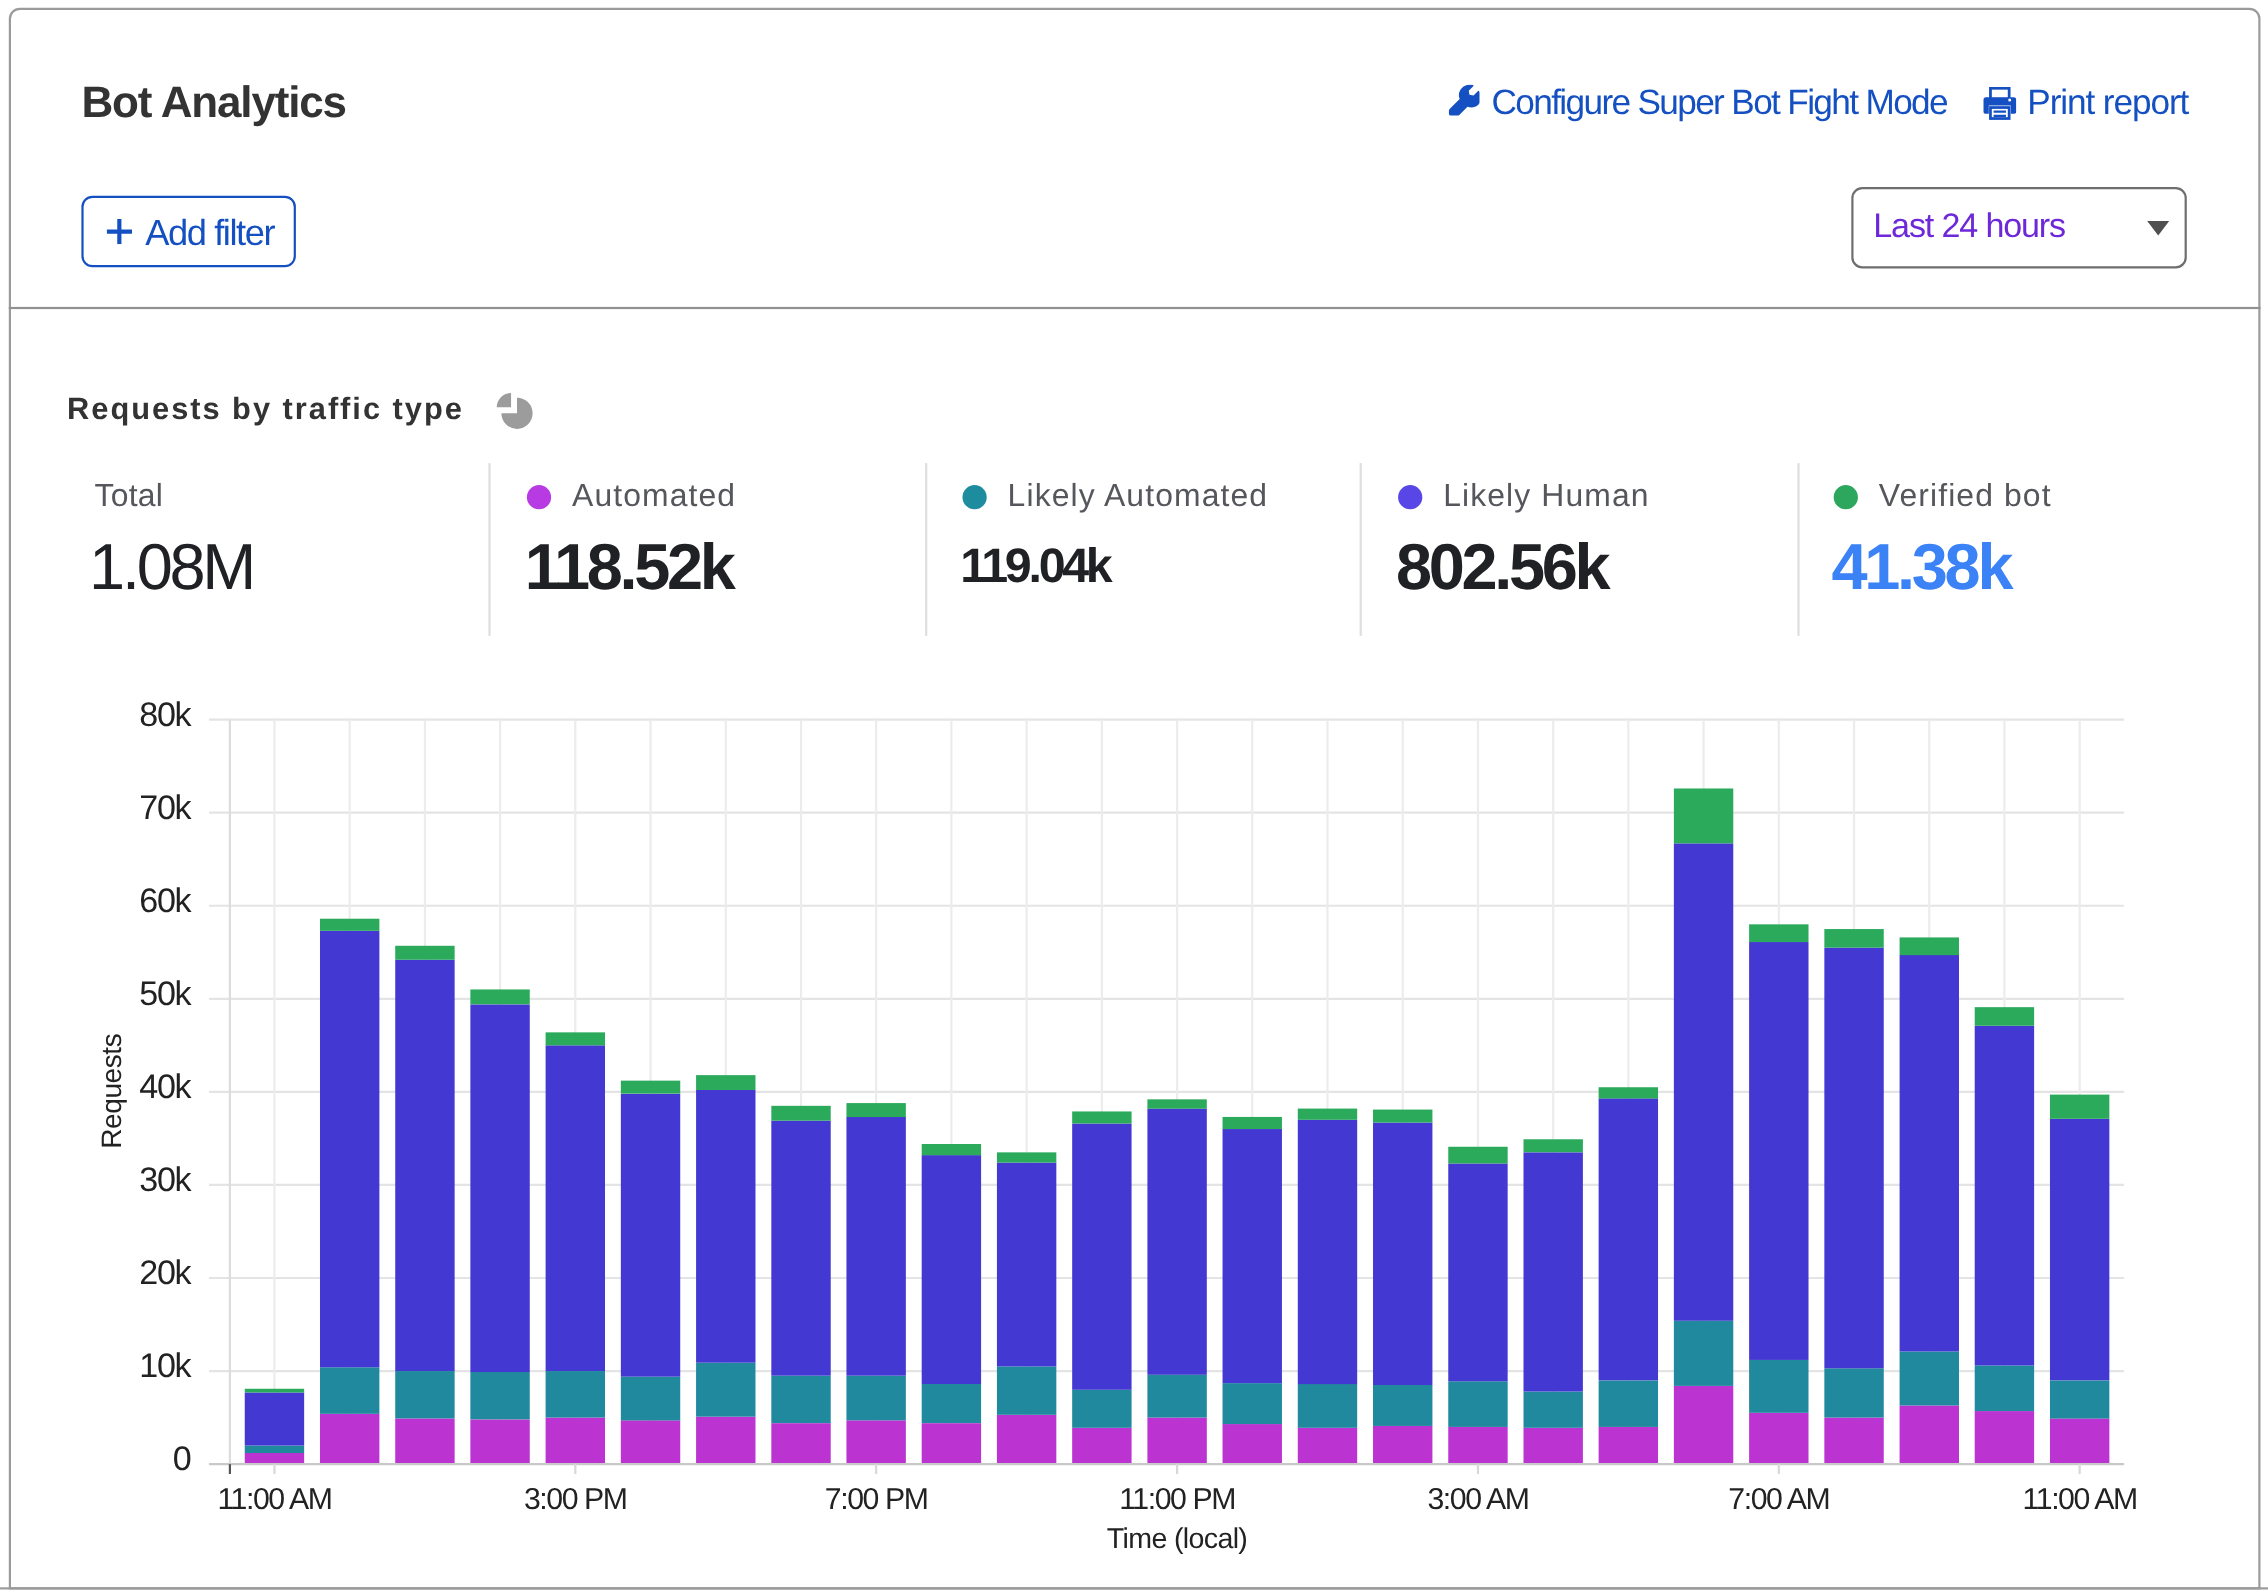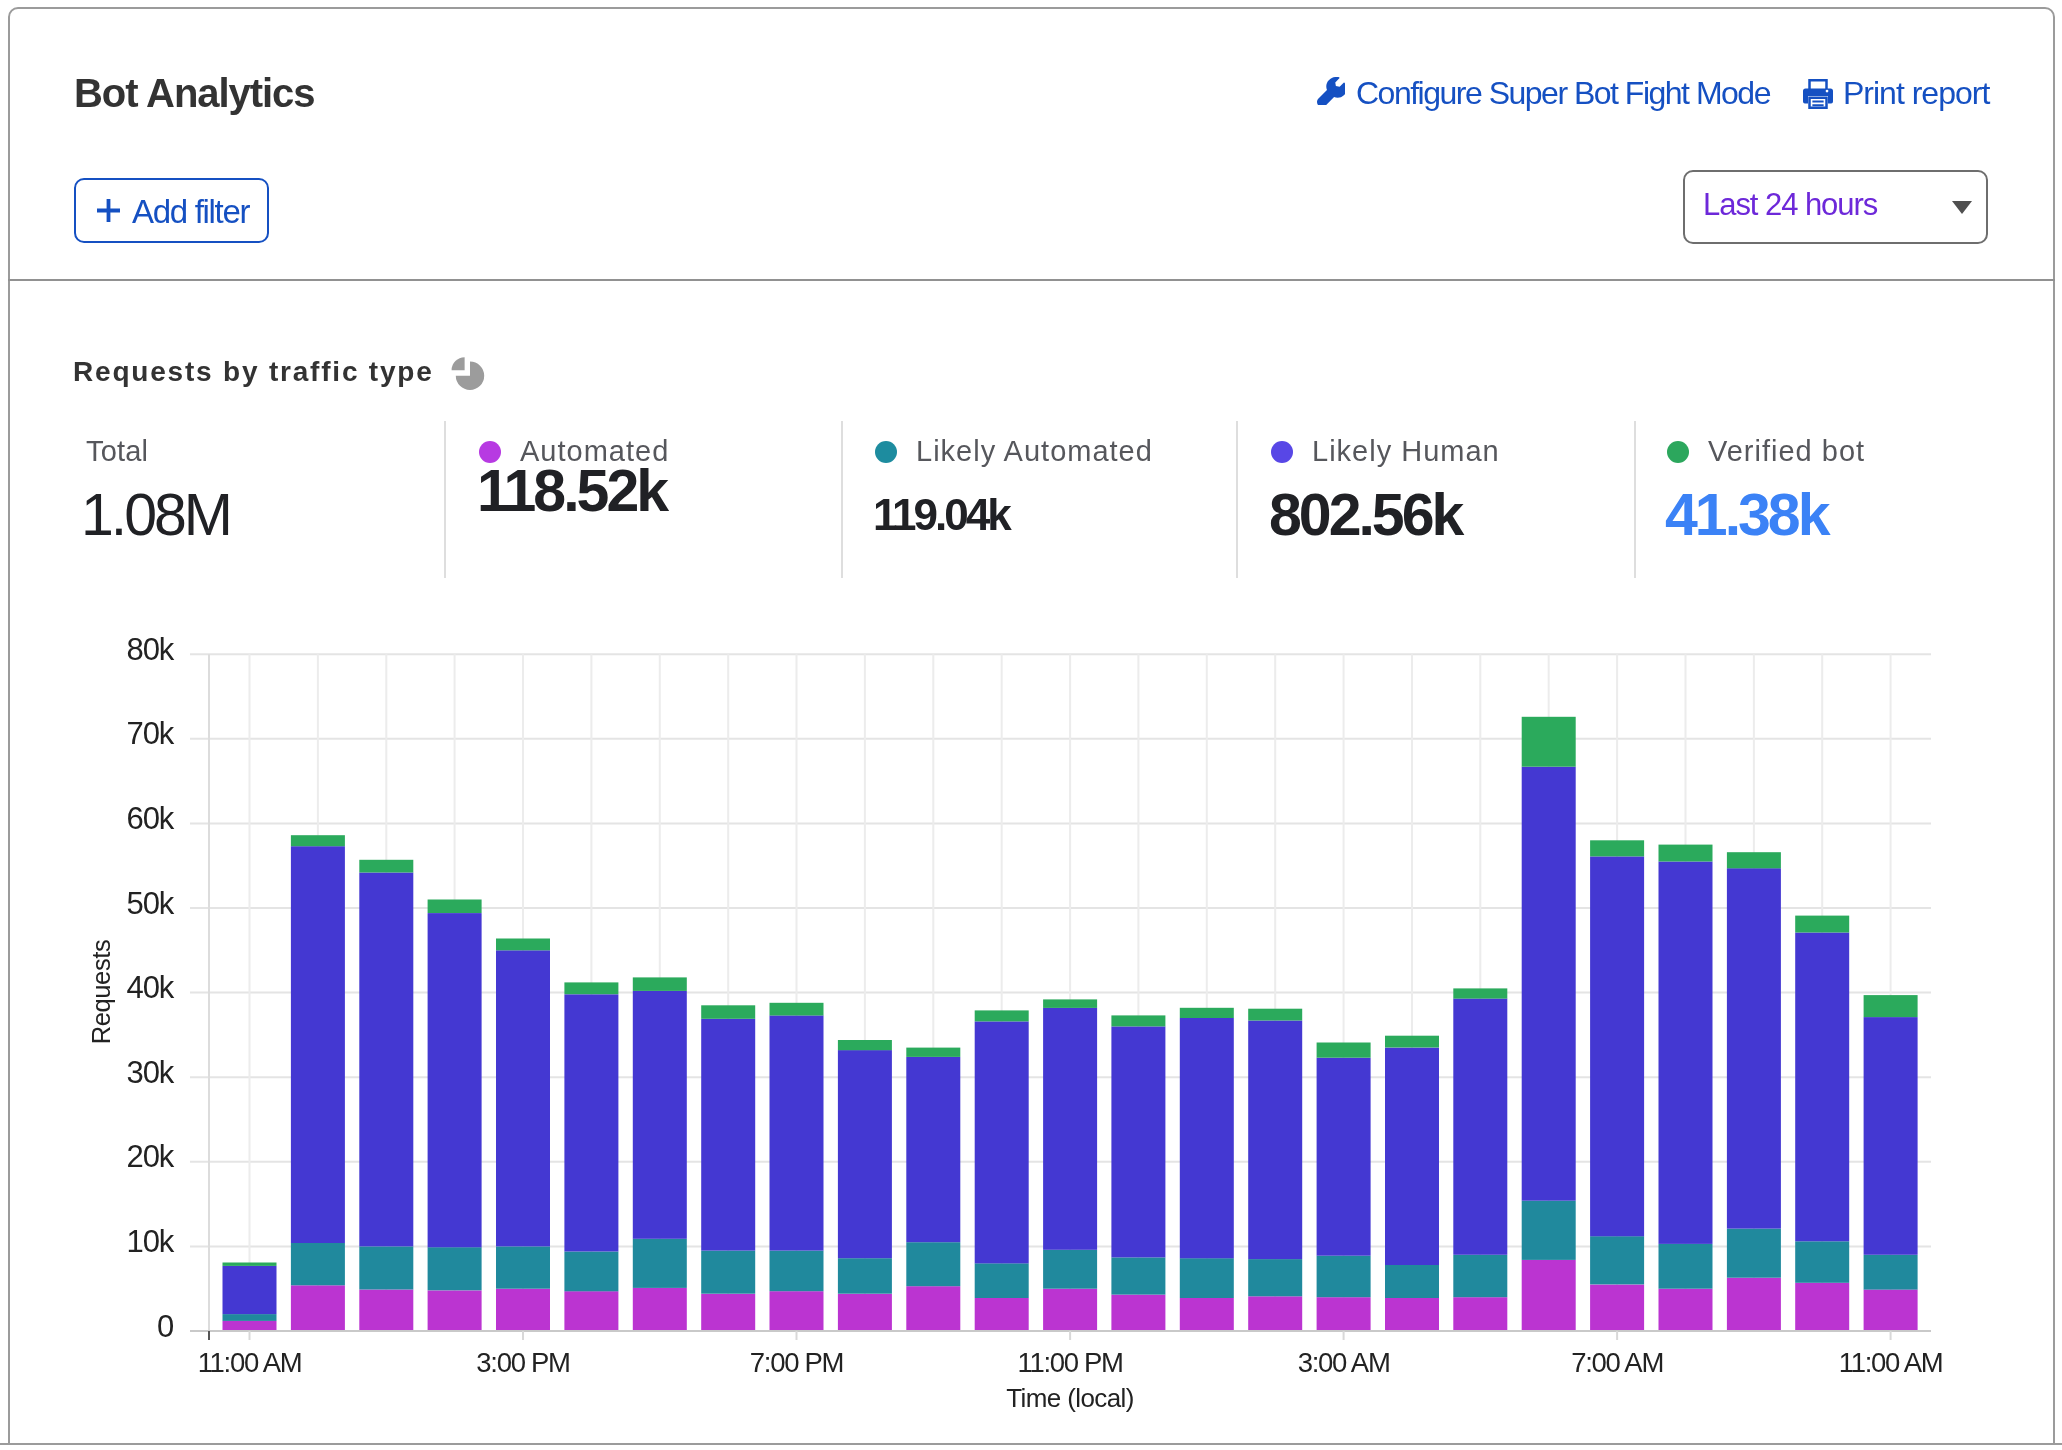--- a/index.html
+++ b/index.html
@@ -29,35 +29,35 @@
     <path fill="#1550c2" d="M9.6 0 h3.8 v9.6 H23 v3.8 H13.4 V23 H9.6 V13.4 H0 V9.6 h9.6 z"></path>
   </svg>
 <div class="abs" style="left:132px;top:193px;font-size:33px;letter-spacing:-1.3px;color:#1550c2;line-height:37px">Add filter</div>
 
 <div class="abs" style="left:1683px;top:170px;width:305px;height:74px;border:2px solid #6e6e6e;border-radius:10px"></div>
 <div class="abs" style="left:1703px;top:184px;font-size:31px;letter-spacing:-1.05px;color:#6d28d9;line-height:42px">Last 24 hours</div>
 <svg width="22" height="16" viewBox="0 0 22 16" style="position:absolute;left:1951px;top:200px">
     <path fill="#4f4f4f" d="M1 1 L21 1 L11 14 z"></path>
   </svg>
 
-<div class="abs" style="left:73px;top:355px;font-size:28px;font-weight:bold;letter-spacing:1.8px;color:#333;line-height:34px">Requests by traffic type</div>
+<div class="abs" style="left:61px;top:355px;font-size:28px;font-weight:bold;letter-spacing:1.8px;color:#333;line-height:34px">Requests by traffic type</div>
 <svg width="44" height="44" viewBox="0 0 44 44" style="position:absolute;left:446px;top:354px">
 <path fill="#9c9c9c" d="M24 7.5 A 14.2 14.2 0 1 1 9.8 21.7 L 24 21.7 Z"></path>
 <path fill="#9c9c9c" d="M18.6 16.3 L 5.6 16.3 A 13 13 0 0 1 18.6 3.3 Z"></path>
 </svg>
 
 <div style="position:absolute;left:444px;top:421px;width:2px;height:157px;background:#dedede"></div>
 <div style="position:absolute;left:841px;top:421px;width:2px;height:157px;background:#dedede"></div>
 <div style="position:absolute;left:1236px;top:421px;width:2px;height:157px;background:#dedede"></div>
 <div style="position:absolute;left:1634px;top:421px;width:2px;height:157px;background:#dedede"></div>
 <div style="position:absolute;left:86px;top:434px;font-size:29px;letter-spacing:0.2px;color:#56575c;line-height:34px;white-space:nowrap">Total</div>
 <div style="position:absolute;left:81px;top:485px;font-size:59px;font-weight:normal;letter-spacing:-3.0px;color:#202125;line-height:60px;white-space:nowrap">1.08M</div>
 <div style="position:absolute;left:479px;top:441px;width:22px;height:22px;border-radius:50%;background:#b73ae2"></div>
 <div style="position:absolute;left:520px;top:434px;font-size:29px;letter-spacing:1.0px;color:#56575c;line-height:34px;white-space:nowrap">Automated</div>
-<div style="position:absolute;left:477px;top:461px;font-size:59px;font-weight:bold;letter-spacing:-3.0px;color:#202125;line-height:60px;white-space:nowrap">118.52k</div>
+<div style="position:absolute;left:477px;top:485px;font-size:59px;font-weight:bold;letter-spacing:-3.0px;color:#202125;line-height:60px;white-space:nowrap">118.52k</div>
 <div style="position:absolute;left:875px;top:441px;width:22px;height:22px;border-radius:50%;background:#1d8c9f"></div>
 <div style="position:absolute;left:916px;top:434px;font-size:29px;letter-spacing:1.0px;color:#56575c;line-height:34px;white-space:nowrap">Likely Automated</div>
 <div style="position:absolute;left:873px;top:485px;font-size:44px;font-weight:bold;letter-spacing:-3.0px;color:#202125;line-height:60px;white-space:nowrap">119.04k</div>
 <div style="position:absolute;left:1271px;top:441px;width:22px;height:22px;border-radius:50%;background:#5847e6"></div>
 <div style="position:absolute;left:1312px;top:434px;font-size:29px;letter-spacing:1.0px;color:#56575c;line-height:34px;white-space:nowrap">Likely Human</div>
 <div style="position:absolute;left:1269px;top:485px;font-size:59px;font-weight:bold;letter-spacing:-3.0px;color:#202125;line-height:60px;white-space:nowrap">802.56k</div>
 <div style="position:absolute;left:1667px;top:441px;width:22px;height:22px;border-radius:50%;background:#2ca75d"></div>
 <div style="position:absolute;left:1708px;top:434px;font-size:29px;letter-spacing:1.0px;color:#56575c;line-height:34px;white-space:nowrap">Verified bot</div>
 <div style="position:absolute;left:1665px;top:485px;font-size:59px;font-weight:bold;letter-spacing:-3.0px;color:#3b82f6;line-height:60px;white-space:nowrap">41.38k</div>
 

